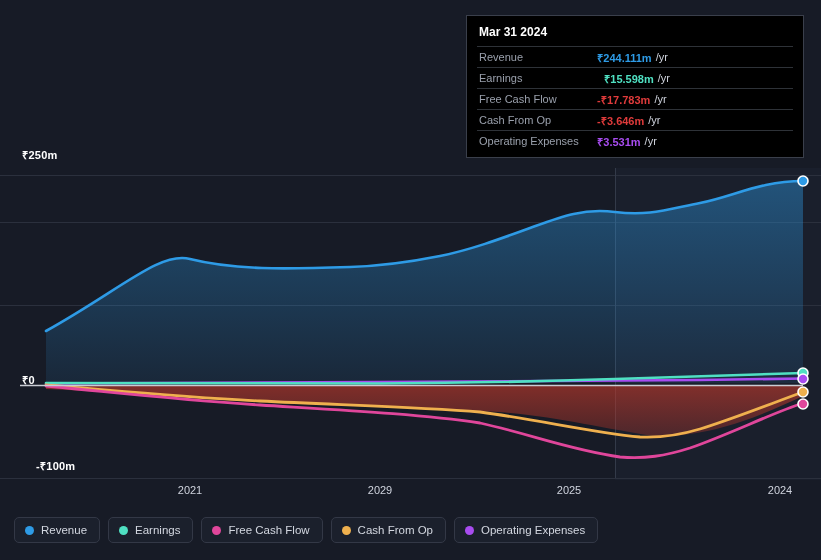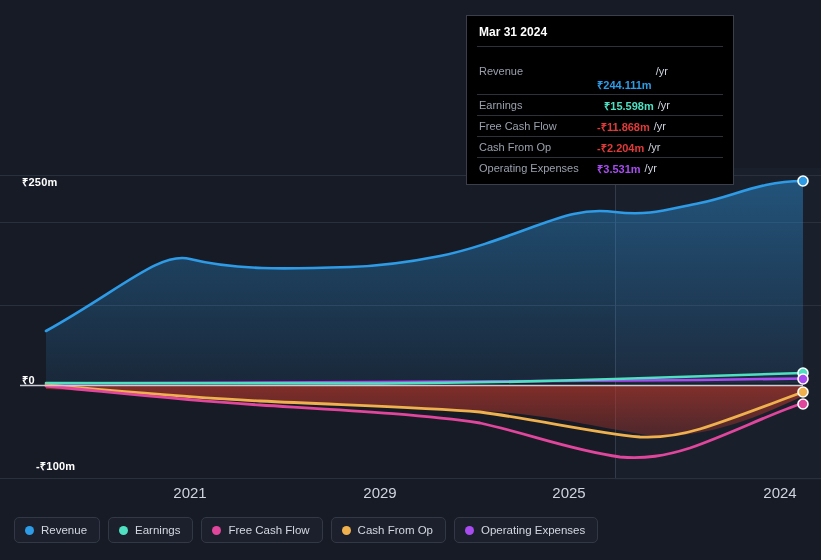--- a/index.html
+++ b/index.html
@@ -31,32 +31,32 @@
   .y-tick-label {
     position: absolute;
     font-size: 11px;
     font-weight: bold;
     color: #ffffff;
     white-space: nowrap;
     letter-spacing: .2px;
   }
   .x-tick-label {
     position: absolute;
-    font-size: 15px;
+    font-size: 11px;
     color: #cfd3dd;
     transform: translateX(-50%);
     white-space: nowrap;
   }
 
   
   #tooltip {
     position: absolute;
     left: 466px;
     top: 15px;
-    width: 268px;
+    width: 338px;
     background: #000000;
     border: 1px solid #3a3f4b;
     box-sizing: border-box;
     padding: 8px 10px 6px 10px;
     font-size: 11px;
   }
   #tooltip .tt-title {
     color: #ffffff;
     font-weight: bold;
     font-size: 12px;
@@ -201,54 +201,54 @@
 
     <g>
       <circle cx="803" cy="181" r="5" fill="#2E9BE6" stroke="#ffffff" stroke-width="1.6"></circle>
       <circle cx="803" cy="373" r="5" fill="#4FE0C2" stroke="#ffffff" stroke-width="1.6"></circle>
       <circle cx="803" cy="379" r="5" fill="#A84CF0" stroke="#ffffff" stroke-width="1.6"></circle>
       <circle cx="803" cy="392" r="5" fill="#EFB04E" stroke="#ffffff" stroke-width="1.6"></circle>
       <circle cx="803" cy="404" r="5" fill="#E0469B" stroke="#ffffff" stroke-width="1.6"></circle>
     </g>
   </svg>
 
-  <div class="y-tick-label" style="left:22px; top:174px;">₹250m</div>
+  <div class="y-tick-label" style="left:22px; top:147px;">₹250m</div>
   <div class="y-tick-label" style="left:22px; top:372px;">₹0</div>
   <div class="y-tick-label" style="left:36px; top:458px;">-₹100m</div>
 
   <div class="x-tick-label" style="left:190px; top:484px;">2021</div>
   <div class="x-tick-label" style="left:380px; top:484px;">2029</div>
   <div class="x-tick-label" style="left:569px; top:484px;">2025</div>
   <div class="x-tick-label" style="left:780px; top:484px;">2024</div>
 
   <div id="tooltip">
     <div class="tt-title">Mar 31 2024</div>
 
     <div class="tt-row">
       <span class="tt-label">Revenue</span>
-      <span class="tt-value" style="color:#2E9BE6;margin-top:28px;">₹244.111m</span>
+      <span class="tt-value" style="color:#2E9BE6;">₹244.111m</span>
       <span class="tt-suffix">/yr</span>
     </div>
 
     <div class="tt-row">
       <span class="tt-label">Earnings</span>
       <span class="tt-value" style="color:#4FE0C2;margin-left:7px;">₹15.598m</span>
       <span class="tt-suffix">/yr</span>
     </div>
 
 
     <div class="tt-row">
       <span class="tt-label">Free Cash Flow</span>
-      <span class="tt-value" style="color:#E03B3B;">-₹11.868m</span>
+      <span class="tt-value" style="color:#E03B3B;">-₹17.783m</span>
       <span class="tt-suffix">/yr</span>
     </div>
 
     <div class="tt-row">
       <span class="tt-label">Cash From Op</span>
-      <span class="tt-value" style="color:#E03B3B;">-₹2.204m</span>
+      <span class="tt-value" style="color:#E03B3B;">-₹3.646m</span>
       <span class="tt-suffix">/yr</span>
     </div>
 
     <div class="tt-row">
       <span class="tt-label">Operating Expenses</span>
       <span class="tt-value" style="color:#A84CF0;">₹3.531m</span>
       <span class="tt-suffix">/yr</span>
     </div>
   </div>
 

